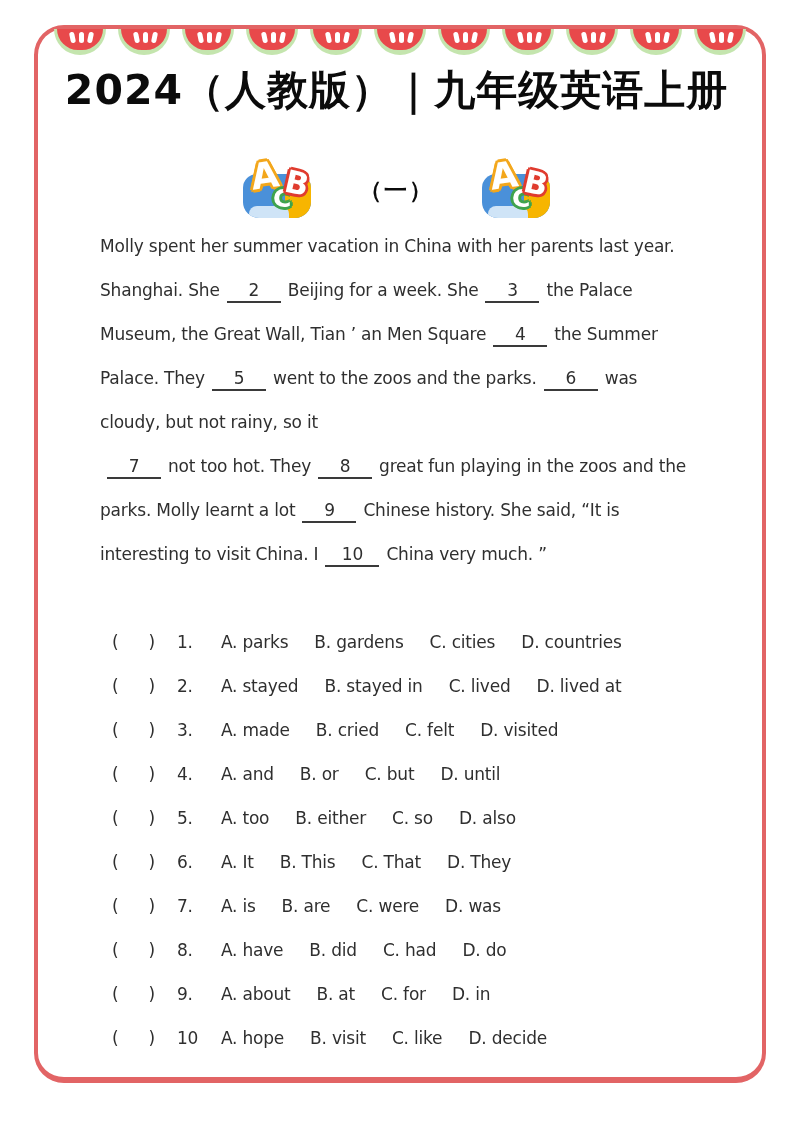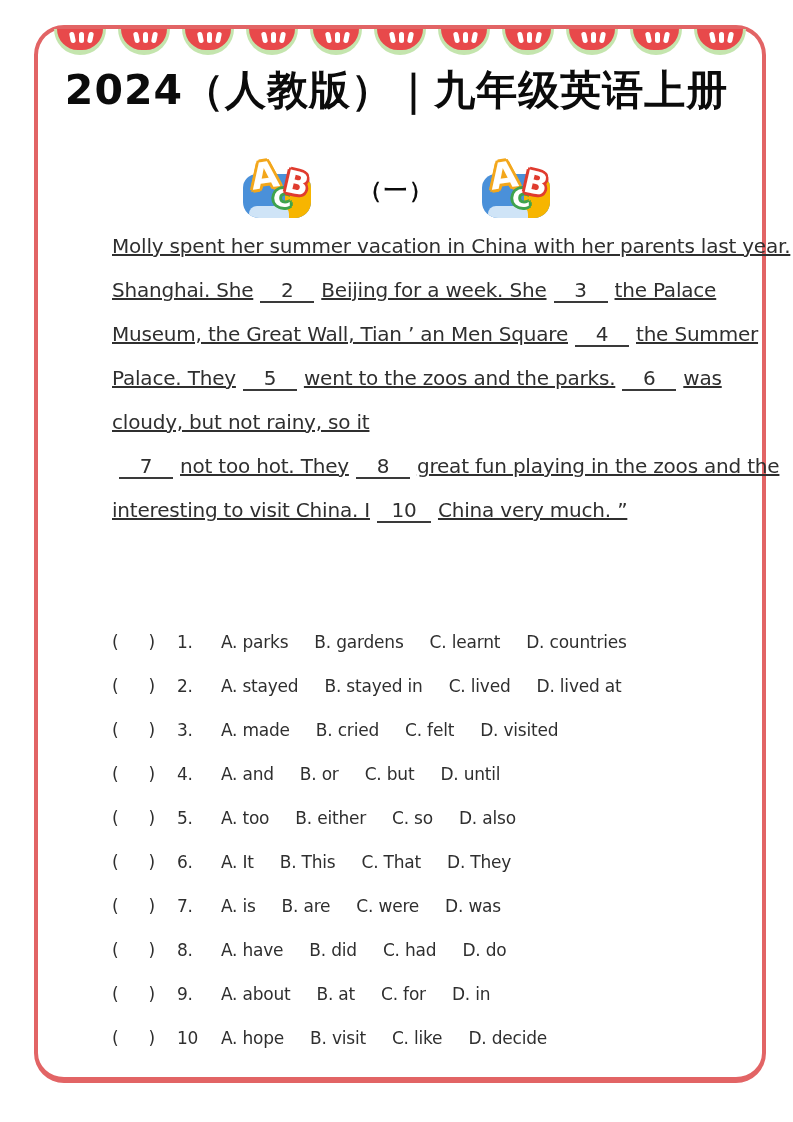--- a/index.html
+++ b/index.html
@@ -31,21 +31,21 @@
   .abc-icon .blob .lightband{position:absolute;left:6px;bottom:0;width:40px;height:12px;background:#cfe4f7;border-radius:8px 8px 0 0;}
   .abc-letter{position:absolute;font-weight:900;color:#ffffff;line-height:1;}
   .letter-a{left:8px;top:-2px;font-size:36px;transform:rotate(-8deg);
     text-shadow:-2px -2px 0 #f3a71c,2px -2px 0 #f3a71c,-2px 2px 0 #f3a71c,2px 2px 0 #f3a71c,0 -3px 0 #f3a71c,0 3px 0 #f3a71c,-3px 0 0 #f3a71c,3px 0 0 #f3a71c;}
   .letter-c{left:30px;top:26px;font-size:25px;
     text-shadow:-2px -2px 0 #3fa34d,2px -2px 0 #3fa34d,-2px 2px 0 #3fa34d,2px 2px 0 #3fa34d,0 -3px 0 #3fa34d,0 3px 0 #3fa34d,-3px 0 0 #3fa34d,3px 0 0 #3fa34d;}
   .letter-b{right:2px;top:8px;font-size:31px;transform:rotate(13deg);
     text-shadow:-2px -2px 0 #e03c2f,2px -2px 0 #e03c2f,-2px 2px 0 #e03c2f,2px 2px 0 #e03c2f,0 -3px 0 #e03c2f,0 3px 0 #e03c2f,-3px 0 0 #e03c2f,3px 0 0 #e03c2f;}
   .section-label{font-size:23px;font-weight:700;color:#0b0b0b;letter-spacing:2px;}
   
-  .passage{position:absolute;left:112px;top:224px;width:620px;font-size:20px;letter-spacing:-0.2px;text-decoration:underline;}
+  .passage{position:absolute;left:100px;top:224px;width:620px;font-size:17px;letter-spacing:-0.2px;}
   .p-line{height:44px;line-height:44px;white-space:nowrap;}
   .blank{
     display:inline-block;min-width:30px;padding:0 12px 1px;margin:0 7px;text-align:center;
     border-bottom:2px solid #3a3a3a;line-height:20px;vertical-align:baseline;
   }
   
   .questions{position:absolute;left:112px;top:620px;width:620px;font-size:17px;letter-spacing:-0.2px;}
   .q-row{height:44px;display:flex;align-items:center;white-space:nowrap;}
   .q-paren{display:inline-block;}
   .q-close{margin-left:30px;}
@@ -163,31 +163,32 @@
       </div>
   </div>
 
   <div class="passage">
       <div class="p-line"><span class="p-text">Molly spent her summer vacation in China with her parents last year.</span></div>
       <div class="p-line"><span class="p-text">Shanghai. She</span><span class="blank">2</span><span class="p-text">Beijing for a week. She</span><span class="blank">3</span><span class="p-text">the Palace</span></div>
       <div class="p-line"><span class="p-text">Museum, the Great Wall, Tian ’ an Men Square</span><span class="blank">4</span><span class="p-text">the Summer</span></div>
       <div class="p-line"><span class="p-text">Palace. They</span><span class="blank">5</span><span class="p-text">went to the zoos and the parks.</span><span class="blank">6</span><span class="p-text">was</span></div>
       <div class="p-line"><span class="p-text">cloudy, but not rainy, so it</span></div>
       <div class="p-line"><span class="blank">7</span><span class="p-text">not too hot. They</span><span class="blank">8</span><span class="p-text">great fun playing in the zoos and the</span></div>
+      <div class="p-line"><span class="p-text">parks. Molly learnt a lot</span><span class="blank">9</span><span class="p-text">Chinese history. She said, “It is</span></div>
       <div class="p-line"><span class="p-text">interesting to visit China. I</span><span class="blank">10</span><span class="p-text">China very much. ”</span></div>
     </div>
 
   <div class="questions">
       <div class="q-row">
         <span class="q-paren">(</span>
         <span class="q-paren q-close">)</span>
         <span class="q-no">1.</span>
         <span class="q-opt first">A. parks</span>
         <span class="q-opt">B. gardens</span>
-        <span class="q-opt">C. learnt</span>
+        <span class="q-opt">C. cities</span>
         <span class="q-opt">D. countries</span>
       </div>
       <div class="q-row">
         <span class="q-paren">(</span>
         <span class="q-paren q-close">)</span>
         <span class="q-no">2.</span>
         <span class="q-opt first">A. stayed</span>
         <span class="q-opt">B. stayed in</span>
         <span class="q-opt">C. lived</span>
         <span class="q-opt">D. lived at</span>

